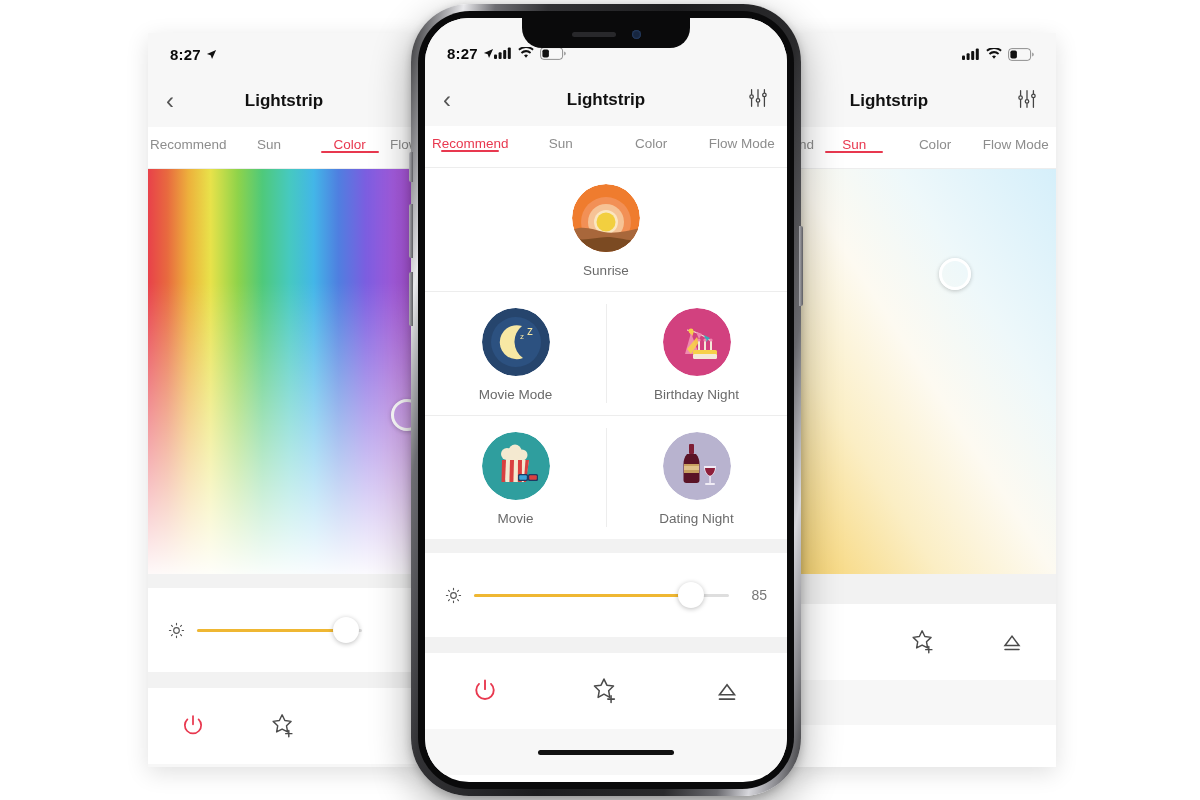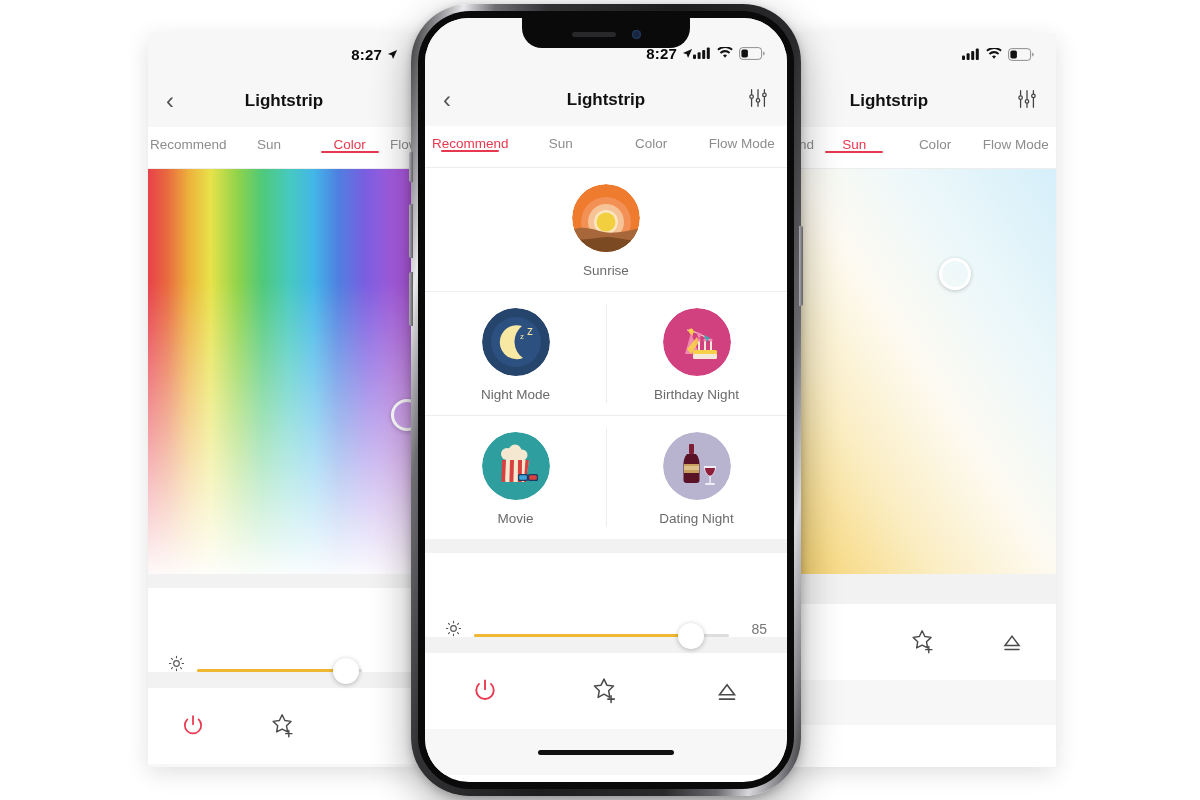--- a/index.html
+++ b/index.html
@@ -4,21 +4,21 @@
 <style>
   * { margin:0; padding:0; box-sizing:border-box; }
   html,body{ width:1200px; height:800px; overflow:hidden; background:#ffffff;
     font-family:"Liberation Sans", sans-serif; }
   .stage{ position:relative; width:1200px; height:800px; background:#fff; }
 
   
   .screen{ position:absolute; background:#fff; overflow:hidden; }
 
   .statusbar{ height:42px; display:flex; align-items:center;
-    justify-content:flex-end; padding:0 22px; background:#f7f7f7; }
+    justify-content:flex-start; padding:0 22px; background:#f7f7f7; }
   .sb-time{ font-size:15px; font-weight:bold; color:#0a0a0a; letter-spacing:.2px;
     display:flex; align-items:center; gap:5px; }
   .loc-arrow{ display:inline-block; }
   .sb-right{ display:flex; align-items:center; gap:6px; }
 
   .navbar{ height:52px; background:#f7f7f7; display:flex; align-items:center;
     position:relative; padding:0 18px; }
   .nav-back{ font-size:24px; color:#555; line-height:1; font-weight:300; }
   .nav-title{ position:absolute; left:0; right:0; text-align:center;
     font-size:17px; font-weight:bold; color:#111; pointer-events:none; }
@@ -41,21 +41,21 @@
       #8fd34a 33%, #4fc97a 42%, #46c9c0 52%, #43b6e8 61%,
       #4f7fe0 70%, #7b5ee0 80%, #a45ce0 90%, #b254d8 100%); }
   .hue-pad .white{ position:absolute; inset:0;
     background:linear-gradient(to bottom, rgba(255,255,255,0) 28%, rgba(255,255,255,.97) 100%); }
   .sun-pad{ position:relative; width:100%;
     background:linear-gradient(to top right, #f6d26e 0%, #fbeec4 28%, #fdfaf1 50%, #eef8fa 70%, #d5effa 100%); }
   .picker{ position:absolute; border:3px solid #fff; border-radius:50%;
     box-shadow:0 1px 4px rgba(0,0,0,.22); }
 
   
-  .bright{ background:#fff; display:flex; align-items:flex-end; gap:12px;
+  .bright{ background:#fff; display:flex; align-items:center; gap:12px;
     padding:0 20px; }
   .track{ position:relative; flex:1; height:3px; background:#dedede; border-radius:2px; }
   .fill{ position:absolute; left:0; top:0; bottom:0; background:#efb732; border-radius:2px; }
   .thumb{ position:absolute; top:50%; width:26px; height:26px; background:#fff;
     border-radius:50%; transform:translate(-50%,-50%);
     box-shadow:0 1px 5px rgba(0,0,0,.26); }
   .bval{ font-size:14px; color:#777; width:26px; text-align:right; }
 
   .gap{ background:#f2f2f2; }
 
@@ -327,21 +327,21 @@
 
         <div class="srow">
           <div class="scell">
             <svg class="sicon" viewBox="0 0 68 68">
               <circle cx="34" cy="34" r="34" fill="#26456d"></circle>
               <circle cx="34" cy="34" r="25" fill="#2c5180"></circle>
               <path d="M40 18a17 17 0 1 0 1 32 20 20 0 0 1-1-32z" fill="#f7e8a4"></path>
               <text x="45" y="27" font-family="sans-serif" font-size="12" fill="#f7e8a4">z</text>
               <text x="38" y="31" font-family="sans-serif" font-size="8" fill="#f7e8a4">z</text>
             </svg>
-            <div class="slabel">Night Mode</div>
+            <div class="slabel">Movie Mode</div>
           </div>
           <div class="scell">
             <svg class="sicon" viewBox="0 0 68 68">
               <circle cx="34" cy="34" r="34" fill="#d2417f"></circle>
               <path d="M30 20l14 6-4 3z" fill="#f7d04a" opacity="0"></path>
               <path d="M24 22c8 1 16 5 24 11" stroke="#f4e9d8" stroke-width="1.2" fill="none"></path>
               <path d="M25 22l6 1-2 6z" fill="#f7d04a"></path>
               <path d="M33 24l6 2-3 5z" fill="#f08ab0"></path>
               <path d="M41 27l6 3-4 4z" fill="#3ca9b8"></path>
               <path d="M22 46l6-21 8 21z" fill="#f08ab0"></path>

